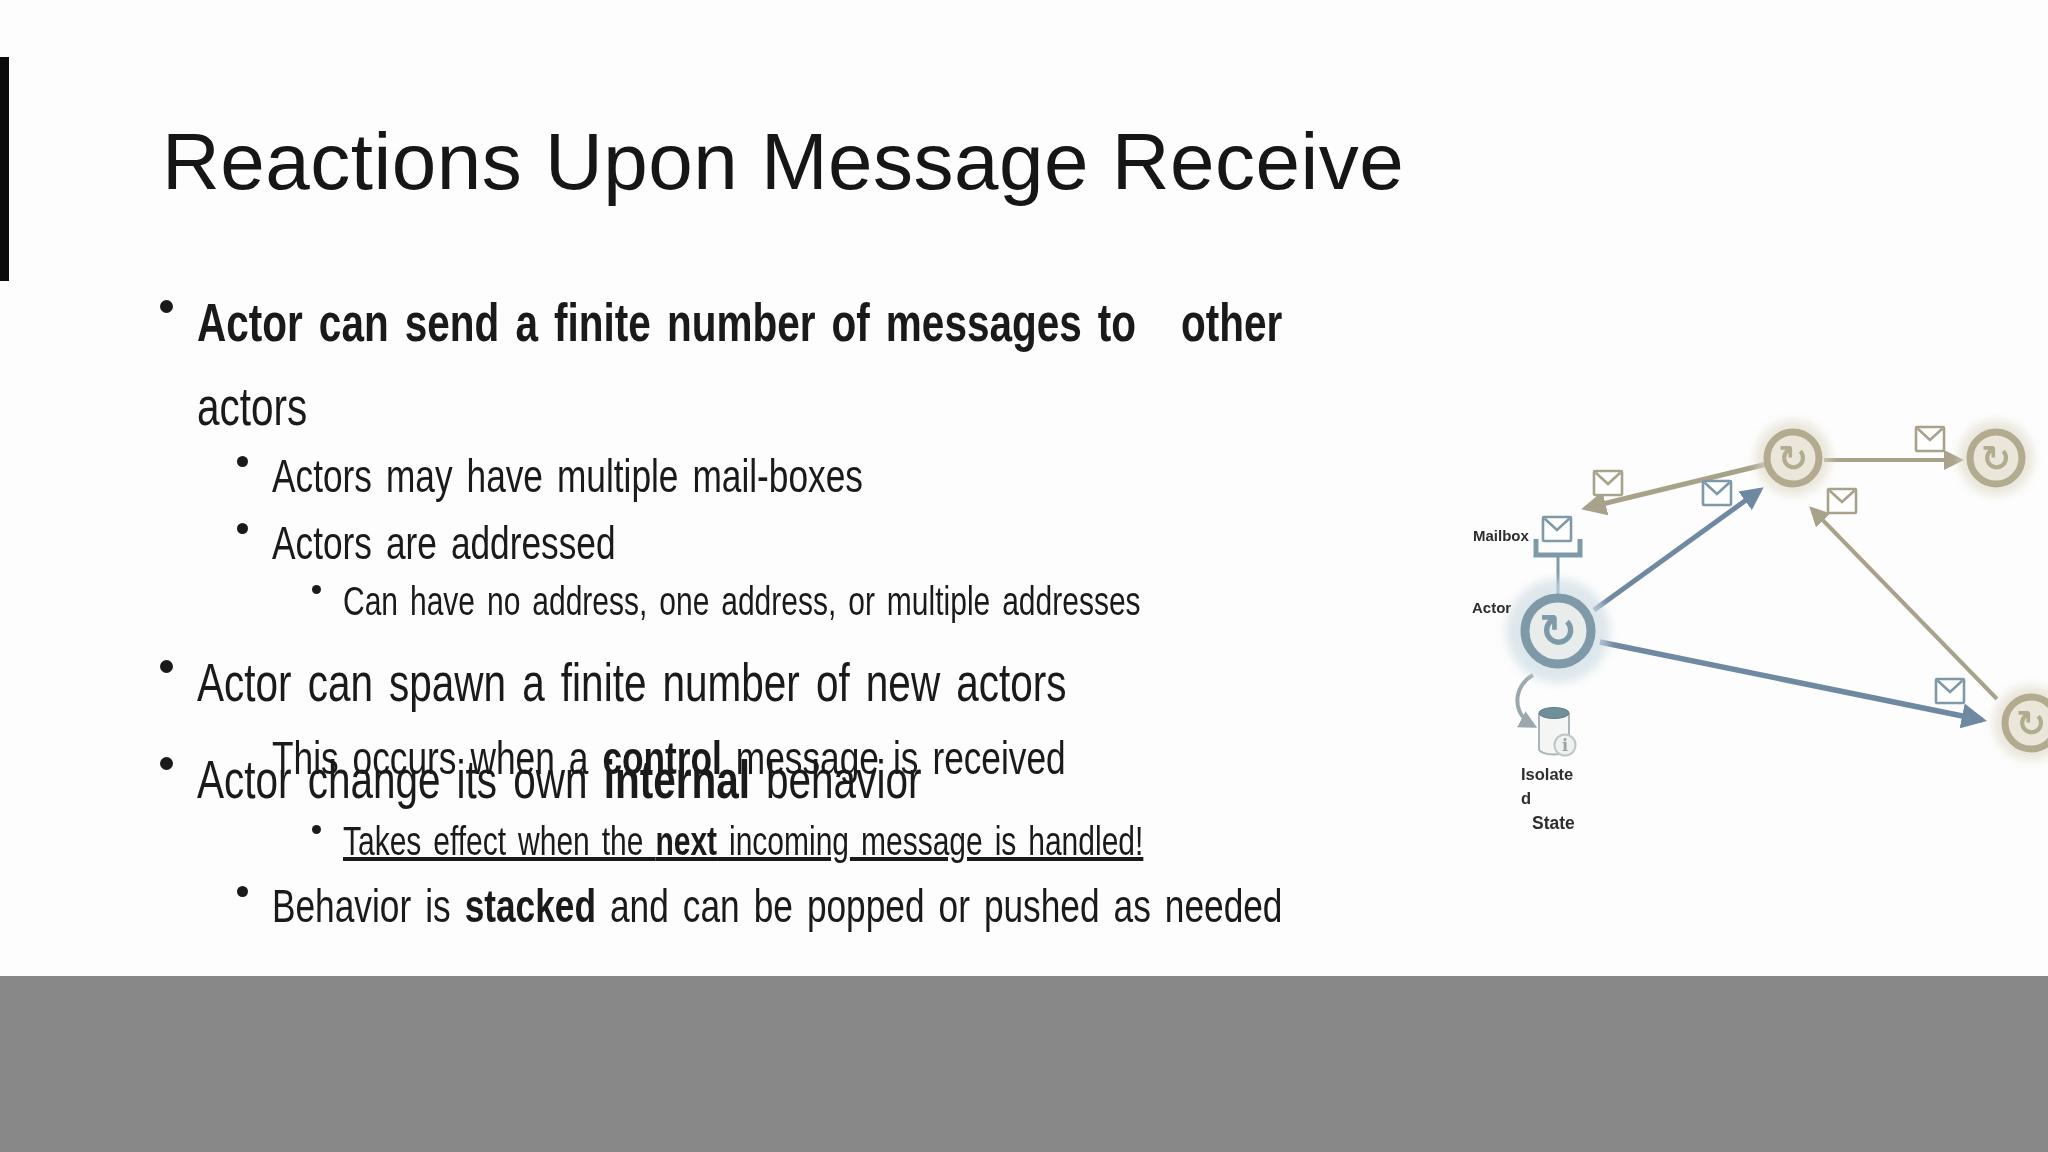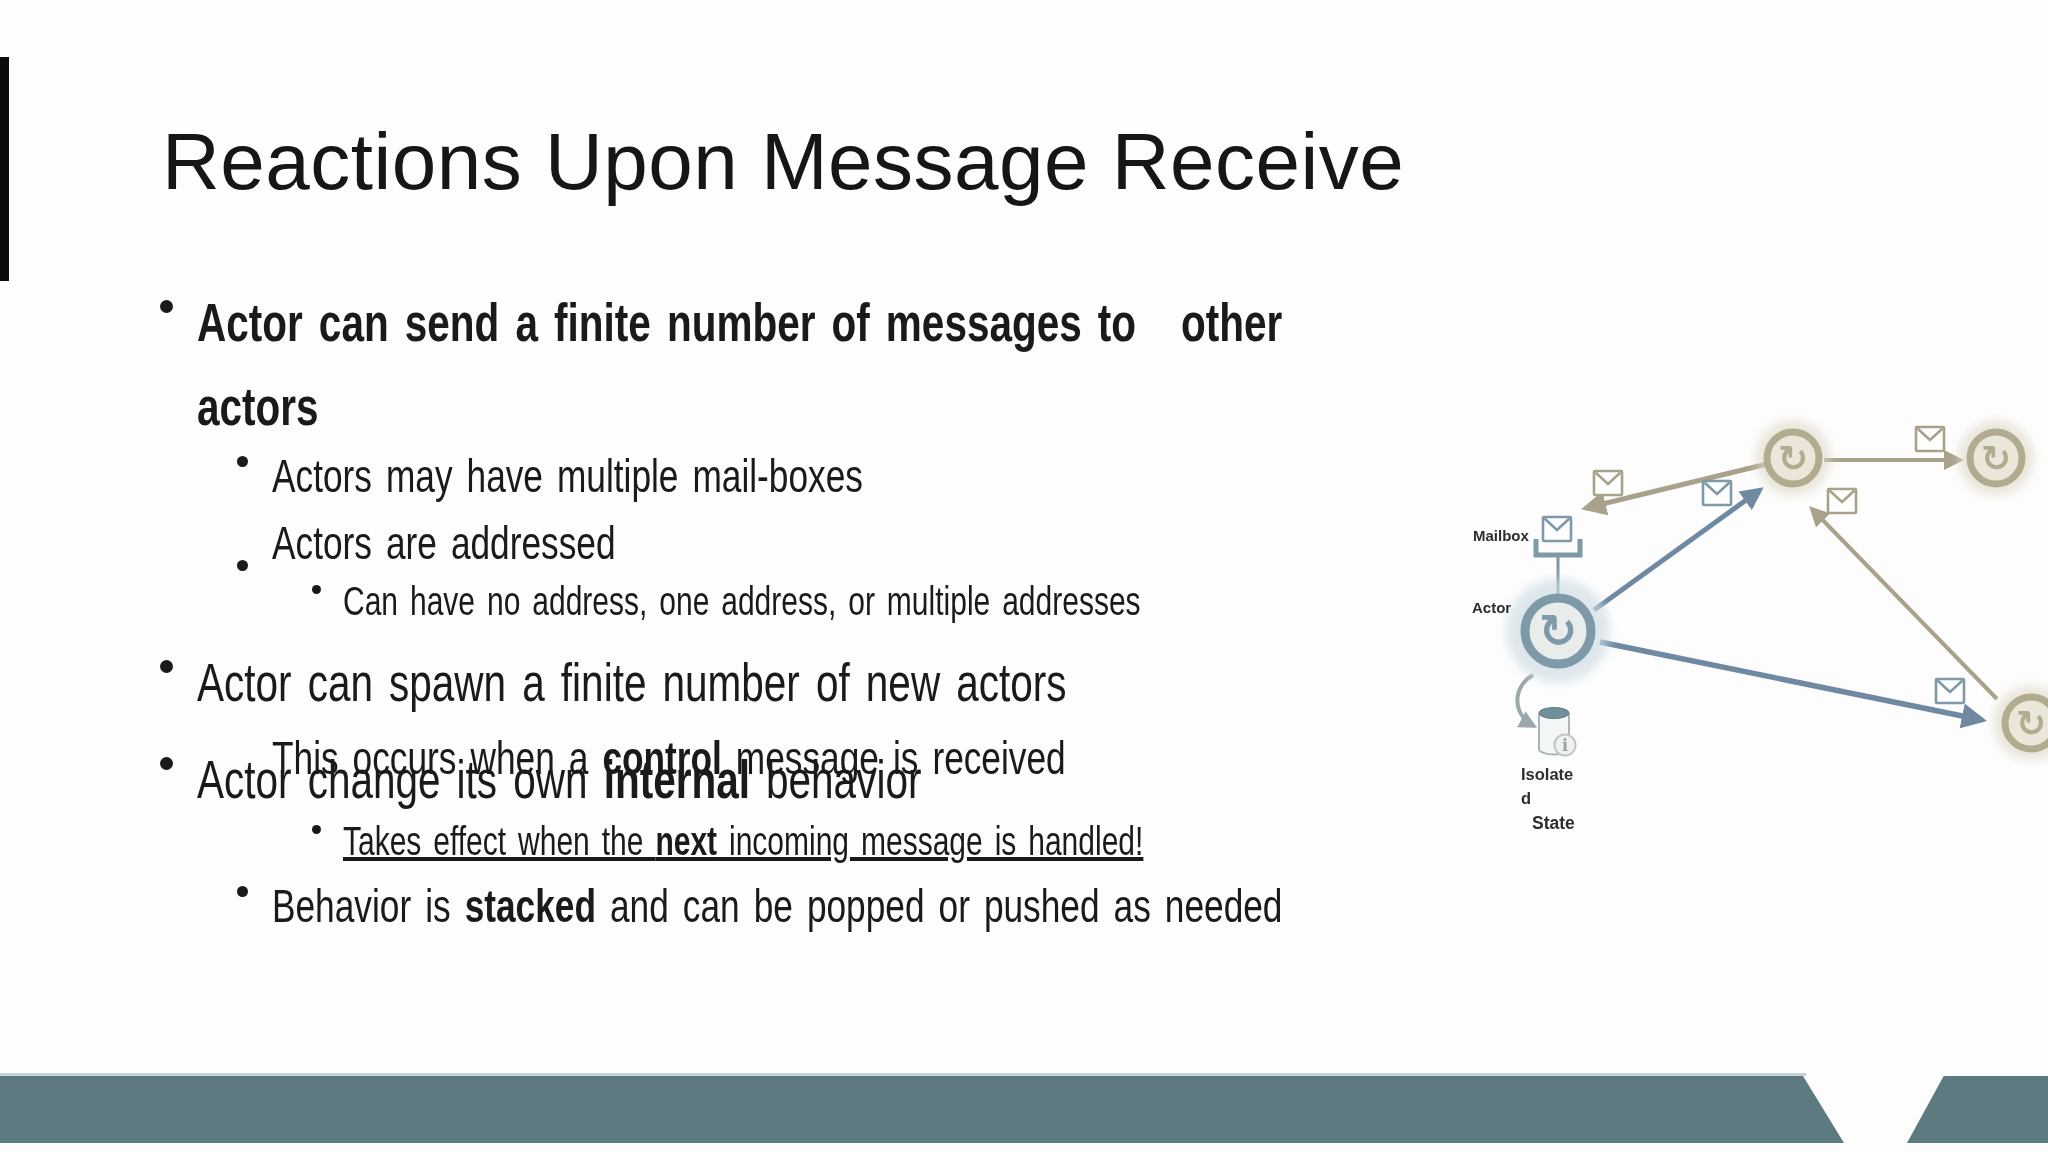--- a/index.html
+++ b/index.html
@@ -1,17 +1,17 @@
 <!DOCTYPE html>
 <html><head>
 <meta charset="utf-8">
 <style>
   html,body{margin:0;padding:0;background:#888;}
   .slide{
-    position:relative;width:2048px;height:1152px;background:#fdfdfd;
+    position:relative;width:2048px;height:976px;background:#fdfdfd;
     overflow:hidden;font-family:"Liberation Sans",sans-serif;color:#1a1a1a;
   }
   .accent-bar{position:absolute;left:0;top:57px;width:9px;height:224px;background:#0b0b0b;}
   .title{
     position:absolute;left:162px;top:122px;font-size:80px;line-height:1;
     letter-spacing:0.5px;color:#161616;white-space:nowrap;font-weight:400;
   }
   
   .line{position:absolute;display:flex;align-items:flex-start;white-space:nowrap;}
   .lvl1{left:160px;font-size:54px;}
@@ -41,29 +41,29 @@
 
   <div class="accent-bar"></div>
 
   <div class="title">Reactions Upon Message Receive</div>
 
   <div id="bullets">
       <div class="line lvl1" style="top: 290px; font-weight: bold;">
         <span class="dot"></span>
         <span class="txt">Actor can send a finite number of messages to<span class="gap" style="width: 60px;"></span>other</span>
       </div>
-      <div class="line lvl1" style="top: 374px; font-weight: bold;">
+      <div class="line lvl1" style="top: 374px;">
         <span class="dot" style="visibility: hidden;"></span>
         <span class="txt">actors</span>
       </div>
       <div class="line lvl2" style="top: 447px; justify-content: space-between;">
         <span class="dot"></span>
         <span class="txt">Actors may have multiple mail-boxes</span>
       </div>
-      <div class="line lvl2" style="top: 514px; align-items: flex-end;">
+      <div class="line lvl2" style="top: 514px;">
         <span class="dot"></span>
         <span class="txt">Actors are addressed</span>
       </div>
       <div class="line lvl3" style="top: 577px;">
         <span class="dot"></span>
         <span class="txt">Can have no address, one address, or multiple addresses</span>
       </div>
       <div class="line lvl1" style="top: 650px;">
         <span class="dot"></span>
         <span class="txt">Actor can spawn a finite number of new actors</span>

